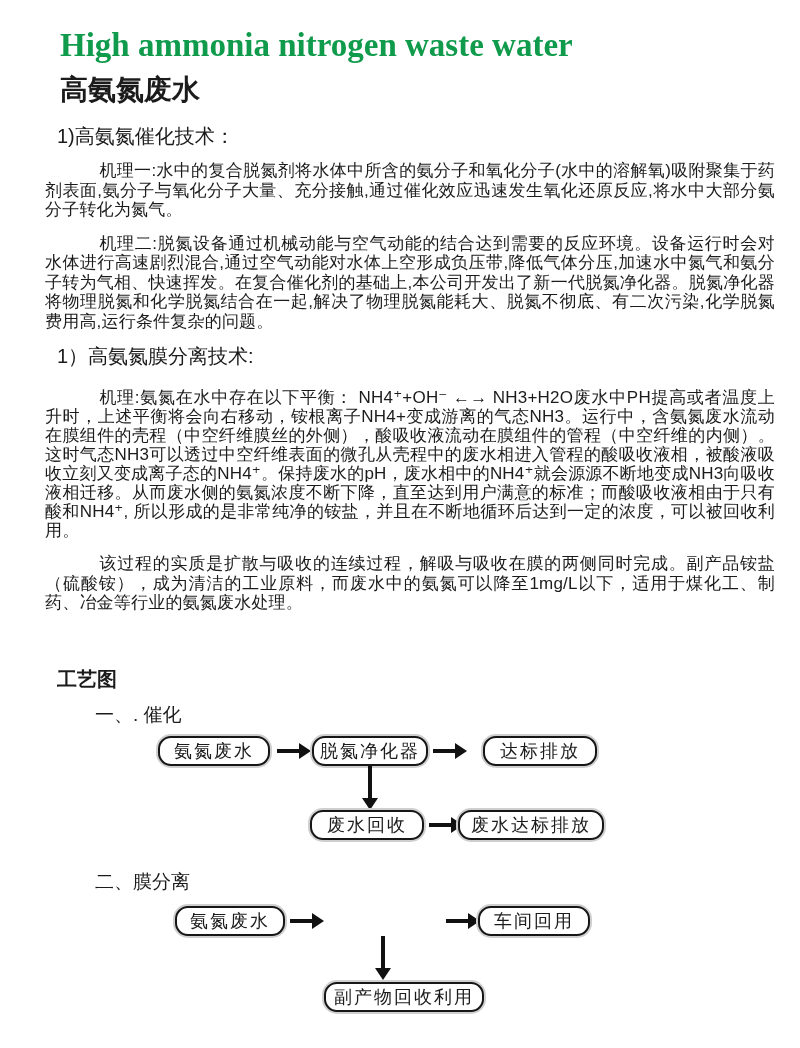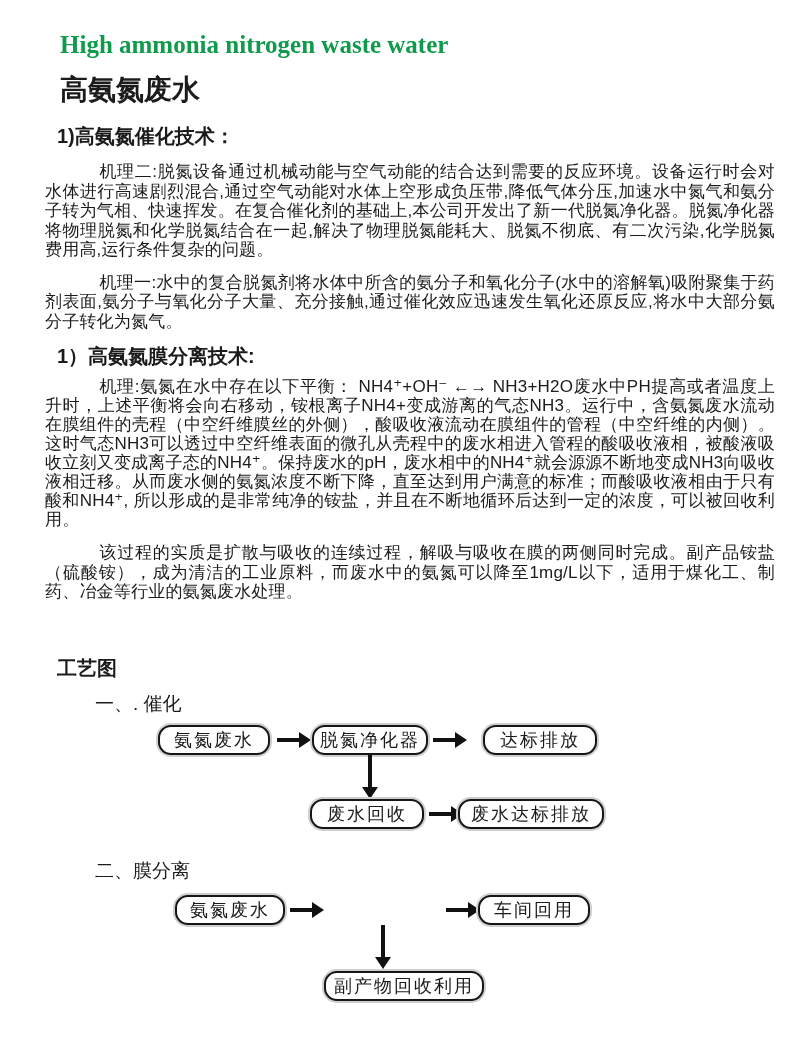--- a/index.html
+++ b/index.html
@@ -8,47 +8,47 @@
     width:800px;height:1048px;
     background:#ffffff;
     overflow:hidden;
     font-family:"Liberation Sans","DejaVu Sans",sans-serif;
     color:#1b1b1b;
   }
   .title-en{
     margin:26px 0 0 60px;
     font-family:"Liberation Serif","DejaVu Serif",serif;
     font-weight:bold;
-    font-size:25px;
+    font-size:33px;
     line-height:38px;
   }
   .title-zh{
     margin:12px 16px 0 60px;
     font-size:28px;
     font-weight:bold;
     line-height:27px;
     font-family:Liberation Serif, serif;
   }
   .sec-heading{
     margin:22px 0 0 57px;
     font-size:20px;
-    font-weight:bold;
+    font-weight:normal;
     line-height:23px;
   }
   .sec-heading.s2{margin-top:14px;}
   .body{
     margin:13px 25px 0 45px;
     font-size:17px;
     line-height:19.5px;
     text-indent:3.2em;
     text-align:justify;
     letter-spacing:0.2px;
   }
   .body.p2{margin-top:14px;}
-  .body.p3{margin-top:9px;line-height:19px;}
+  .body.p3{margin-top:20px;line-height:19px;}
   .body.p4{margin-top:14px;}
   .process-heading{
     margin:55px 0 0 57px;
     font-size:20px;
     font-weight:bold;
     line-height:23px;
   }
   .flow-title{
     margin:13px 0 0 95px;
     font-size:19px;
@@ -103,22 +103,22 @@
 </style>
 </head>
 <body>
 
 <div class="page">
 
   <h1 class="title-en" style="color: rgb(15, 155, 75);">High ammonia nitrogen waste water</h1>
   <h2 class="title-zh">高氨氮废水</h2>
 
   <h3 class="sec-heading">1)高氨氮催化技术：</h3>
+  <p class="body p1">机理一:水中的复合脱氮剂将水体中所含的氨分子和氧化分子(水中的溶解氧)吸附聚集于药剂表面,氨分子与氧化分子大量、充分接触,通过催化效应迅速发生氧化还原反应,将水中大部分氨分子转化为氮气。</p>
   <p class="body p2">机理二:脱氮设备通过机械动能与空气动能的结合达到需要的反应环境。设备运行时会对水体进行高速剧烈混合,通过空气动能对水体上空形成负压带,降低气体分压,加速水中氮气和氨分子转为气相、快速挥发。在复合催化剂的基础上,本公司开发出了新一代脱氮净化器。脱氮净化器将物理脱氮和化学脱氮结合在一起,解决了物理脱氮能耗大、脱氮不彻底、有二次污染,化学脱氮费用高,运行条件复杂的问题。</p>
-  <p class="body p1">机理一:水中的复合脱氮剂将水体中所含的氨分子和氧化分子(水中的溶解氧)吸附聚集于药剂表面,氨分子与氧化分子大量、充分接触,通过催化效应迅速发生氧化还原反应,将水中大部分氨分子转化为氮气。</p>
 
   <h3 class="sec-heading s2">1）高氨氮膜分离技术:</h3>
   <p class="body p3">机理:氨氮在水中存在以下平衡： NH4⁺+OH⁻ ←→ NH3+H2O废水中PH提高或者温度上升时，上述平衡将会向右移动，铵根离子NH4+变成游离的气态NH3。运行中，含氨氮废水流动在膜组件的壳程（中空纤维膜丝的外侧），酸吸收液流动在膜组件的管程（中空纤维的内侧）。 这时气态NH3可以透过中空纤维表面的微孔从壳程中的废水相进入管程的酸吸收液相，被酸液吸收立刻又变成离子态的NH4⁺。保持废水的pH，废水相中的NH4⁺就会源源不断地变成NH3向吸收液相迁移。从而废水侧的氨氮浓度不断下降，直至达到用户满意的标准；而酸吸收液相由于只有酸和NH4⁺, 所以形成的是非常纯净的铵盐，并且在不断地循环后达到一定的浓度，可以被回收利用。</p>
   <p class="body p4">该过程的实质是扩散与吸收的连续过程，解吸与吸收在膜的两侧同时完成。副产品铵盐（硫酸铵），成为清洁的工业原料，而废水中的氨氮可以降至1mg/L以下，适用于煤化工、制药、冶金等行业的氨氮废水处理。</p>
 
   <h3 class="process-heading">工艺图</h3>
 
   <div class="flow-title t1">一、. 催化</div>
 
   <div class="flow-canvas f1">

